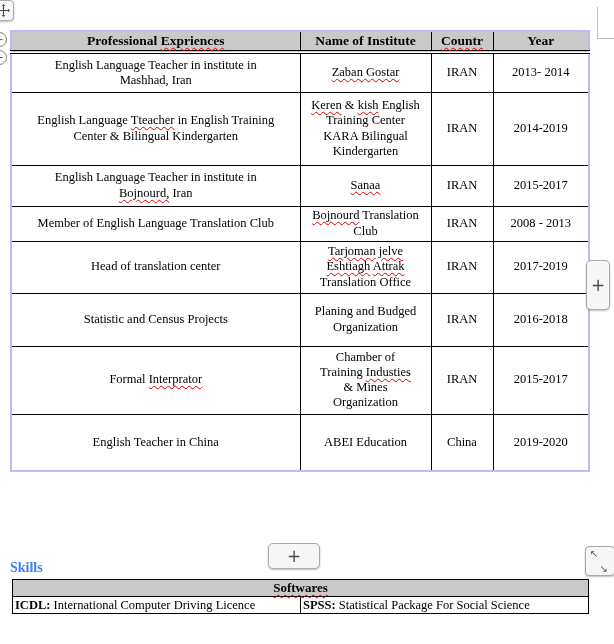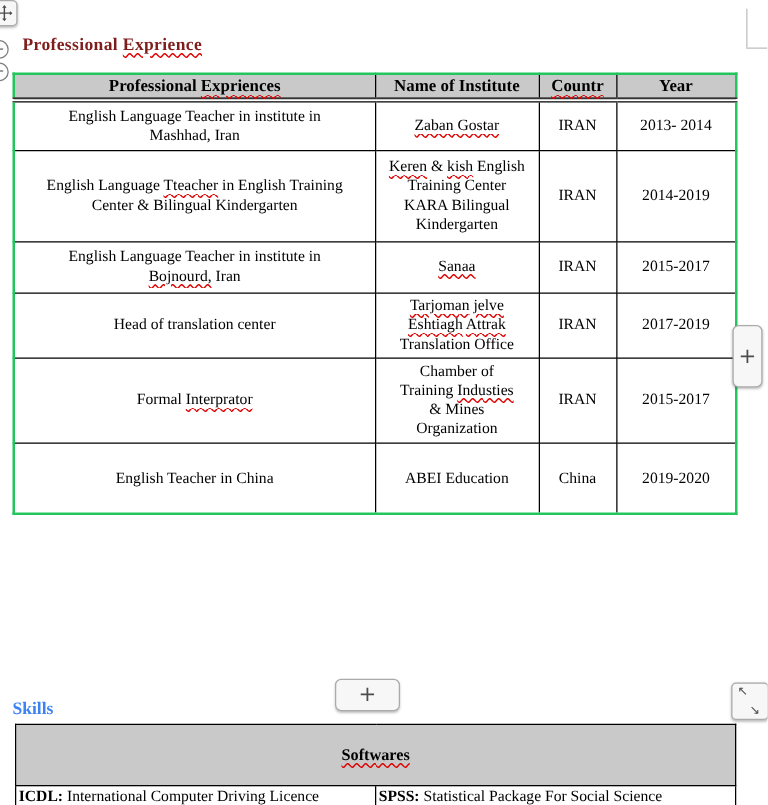--- a/index.html
+++ b/index.html
@@ -23,42 +23,41 @@
   }
   .skills-title{
     position:absolute;left:10px;top:560px;
     font-size:14px;font-weight:bold;color:#3b82f6;
   }
 
   
   table.exp{
     position:absolute;left:10px;top:30px;width:578px;
     border-collapse:collapse;table-layout:fixed;
-    border:2px solid #22c55e;
-    margin-top:28px;
+    border:2px solid #c4b5fd;
   }
   table.exp th{
     background:#c9c9c9;border:1px solid #000;border-bottom:4px double #000;
     font-size:13.5px;padding:1px 2px;text-align:center;height:16px;font-weight:bold;
   }
   table.exp td{
     border:1px solid #000;text-align:center;vertical-align:middle;
     font-size:12.5px;line-height:1.22;padding:1px 4px;
   }
   td.vtop{vertical-align:top;}
 
   
   table.soft{
     position:absolute;left:12px;top:579px;width:576px;
     border-collapse:collapse;table-layout:fixed;
     border:1.5px solid #000;
   }
   table.soft th{
     background:#c9c9c9;border:1px solid #000;font-size:13px;font-weight:bold;
-    text-align:center;height:14px;padding:16px 2px;
+    text-align:center;height:14px;padding:0 2px;
   }
   table.soft td{
     border:1px solid #000;font-size:12.5px;height:16px;padding:0 2px;
   }
 
   
   .float-btn{
     position:absolute;background:#f7f7f7;border:1px solid #ababab;border-radius:5px;
     box-shadow:0 1px 2px rgba(0,0,0,0.25);
     display:flex;align-items:center;justify-content:center;
@@ -133,25 +132,37 @@
       <td><span class="sp">Keren</span><span> &amp; </span><span class="sp">kish</span><span> English</span><br><span>Training Center</span><br><span>KARA Bilingual</span><br><span>Kindergarten</span></td>
       <td><span>IRAN</span></td>
       <td><span>2014-2019</span></td>
     </tr>
     <tr style="height:41px">
       <td><span>English Language Teacher in institute in</span><br><span class="sp">Bojnourd,</span><span> Iran</span></td>
       <td class="vtop"><span class="sp">Sanaa</span></td>
       <td><span>IRAN</span></td>
       <td><span>2015-2017</span></td>
     </tr>
+    <tr style="height:35px">
+      <td><span>Member of English Language Translation Club</span></td>
+      <td><span class="sp">Bojnourd</span><span> Translation</span><br><span>Club</span></td>
+      <td><span>IRAN</span></td>
+      <td><span>2008 - 2013</span></td>
+    </tr>
     <tr style="height:52px">
       <td><span>Head of translation center</span></td>
       <td><span class="sp">Tarjoman</span><span>  </span><span class="sp">jelve</span><br><span class="sp">Eshtiagh</span><span>  </span><span class="sp">Attrak</span><br><span>Translation Office</span></td>
       <td><span>IRAN</span></td>
       <td><span>2017-2019</span></td>
+    </tr>
+    <tr style="height:53px">
+      <td><span>Statistic and Census Projects</span></td>
+      <td><span>Planing and Budged</span><br><span>Organization</span></td>
+      <td><span>IRAN</span></td>
+      <td><span>2016-2018</span></td>
     </tr>
     <tr style="height:68px">
       <td><span>Formal </span><span class="sp">Interprator</span></td>
       <td><span>Chamber of</span><br><span>Training </span><span class="sp">Industies</span><br><span>&amp; Mines</span><br><span>Organization</span></td>
       <td><span>IRAN</span></td>
       <td><span>2015-2017</span></td>
     </tr>
     <tr style="height:57px">
       <td><span>English Teacher in China</span></td>
       <td class="vtop"><span>ABEI Education</span></td>

